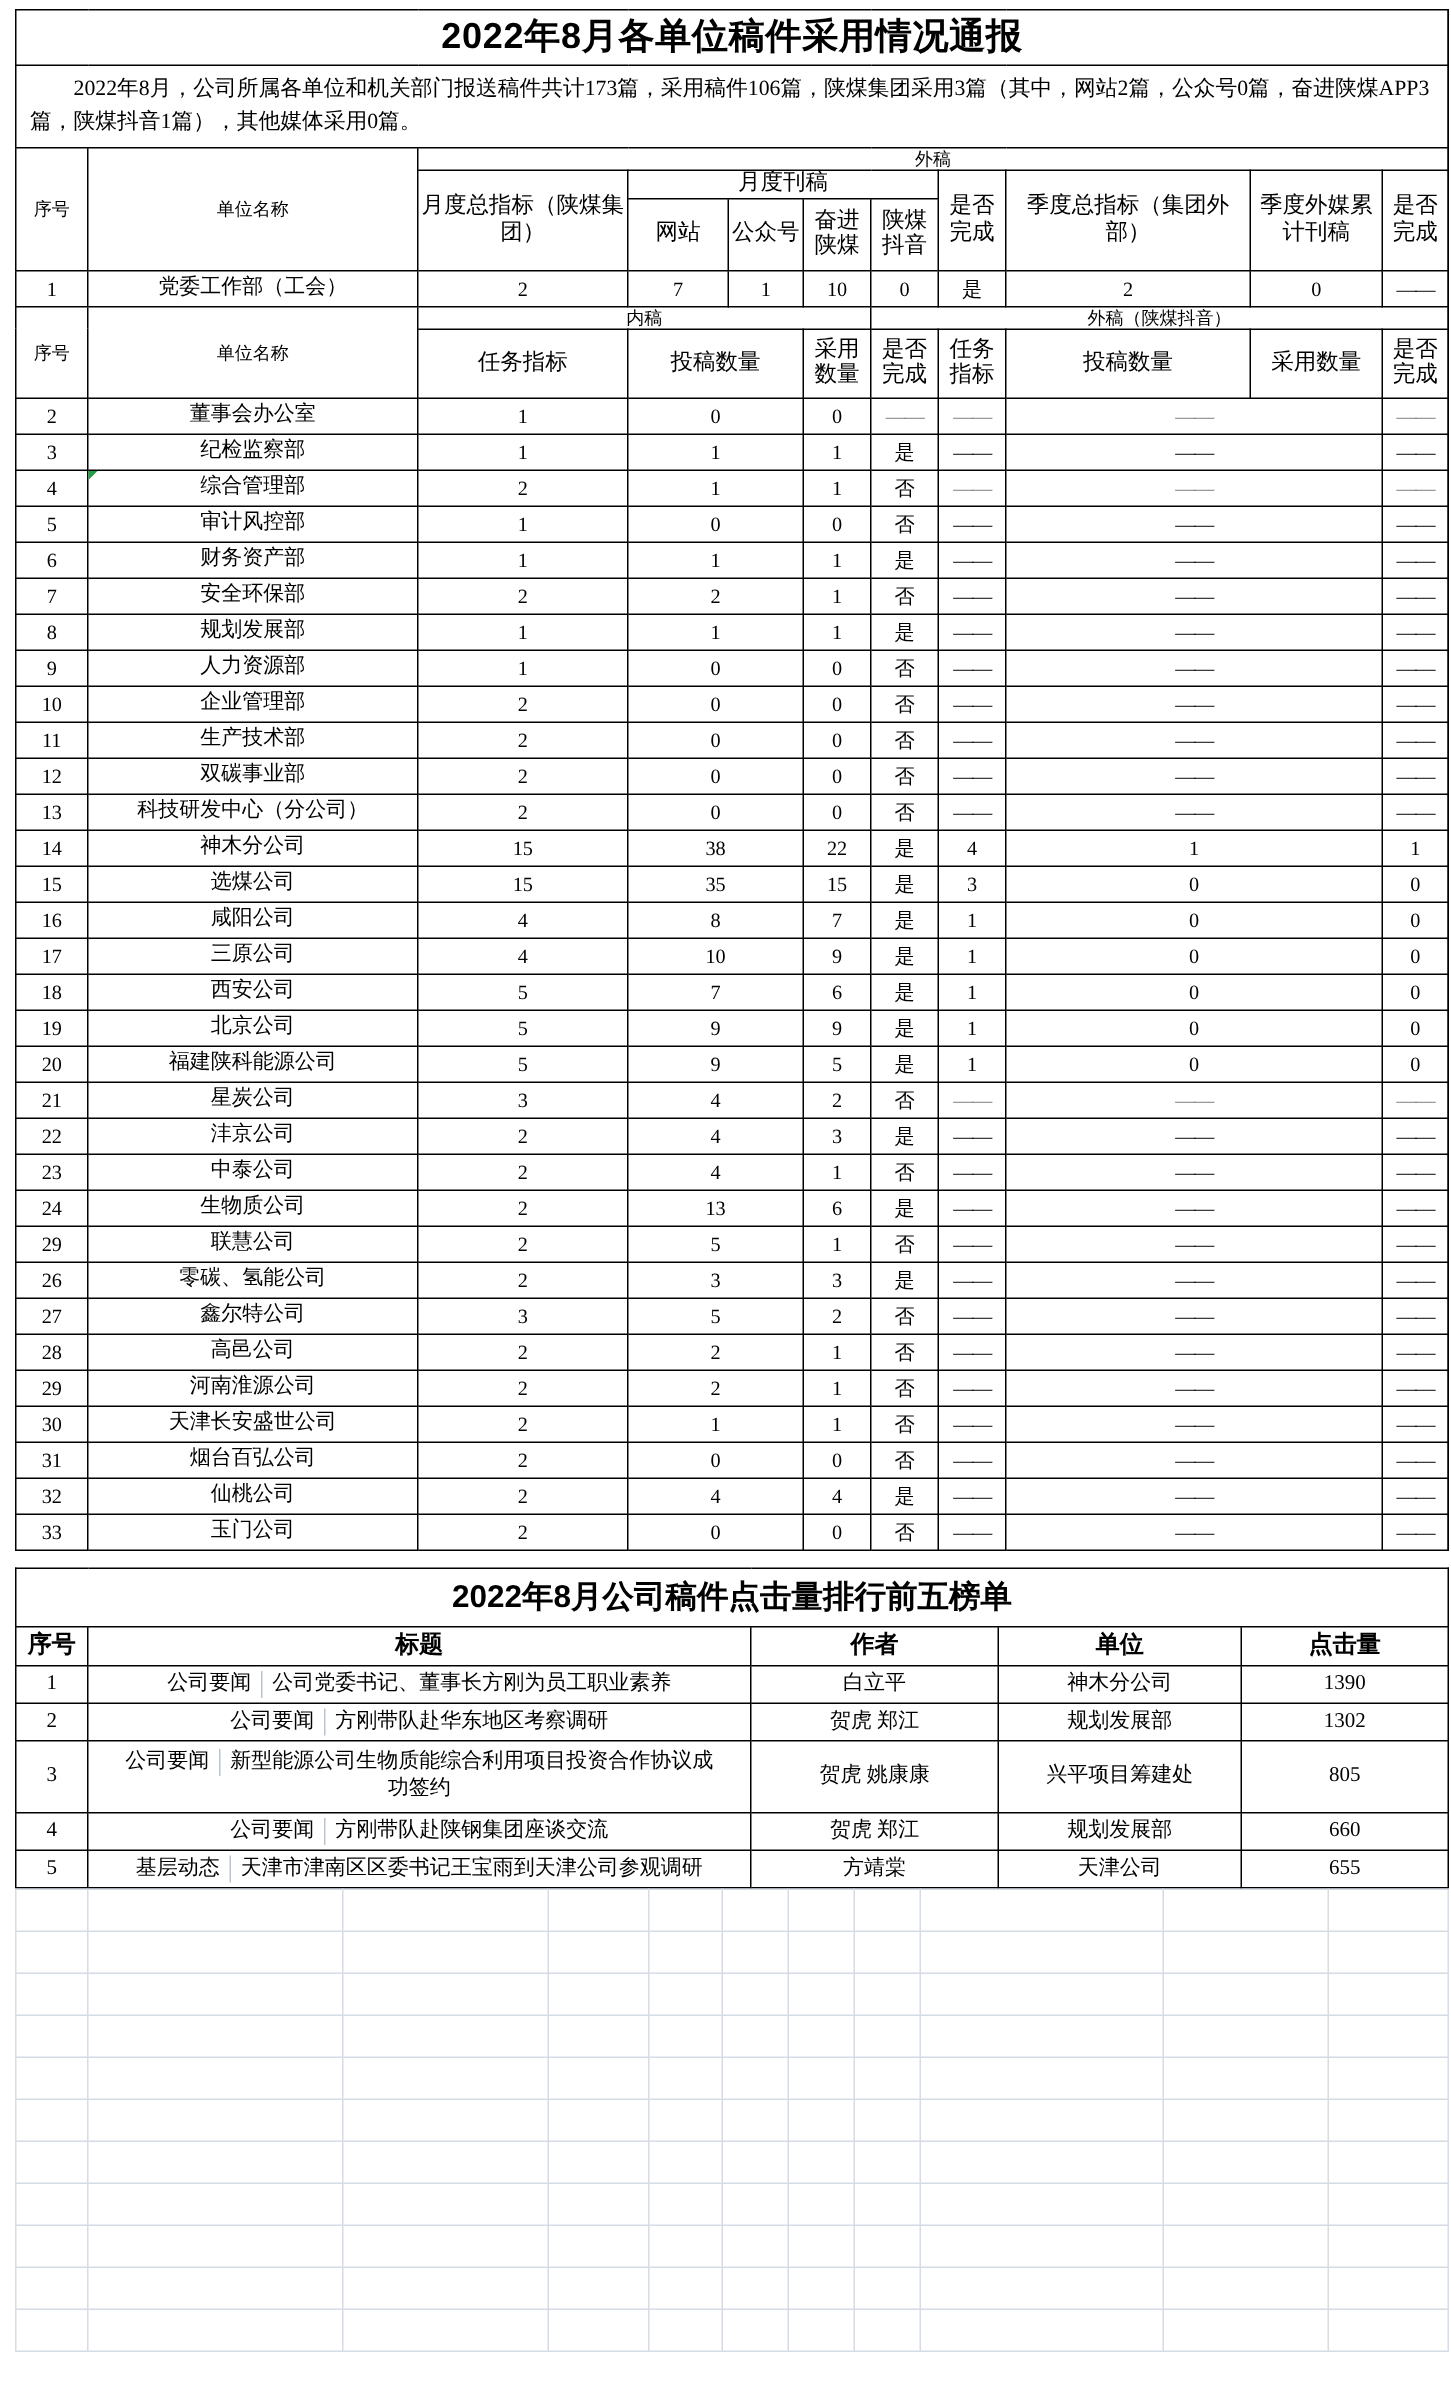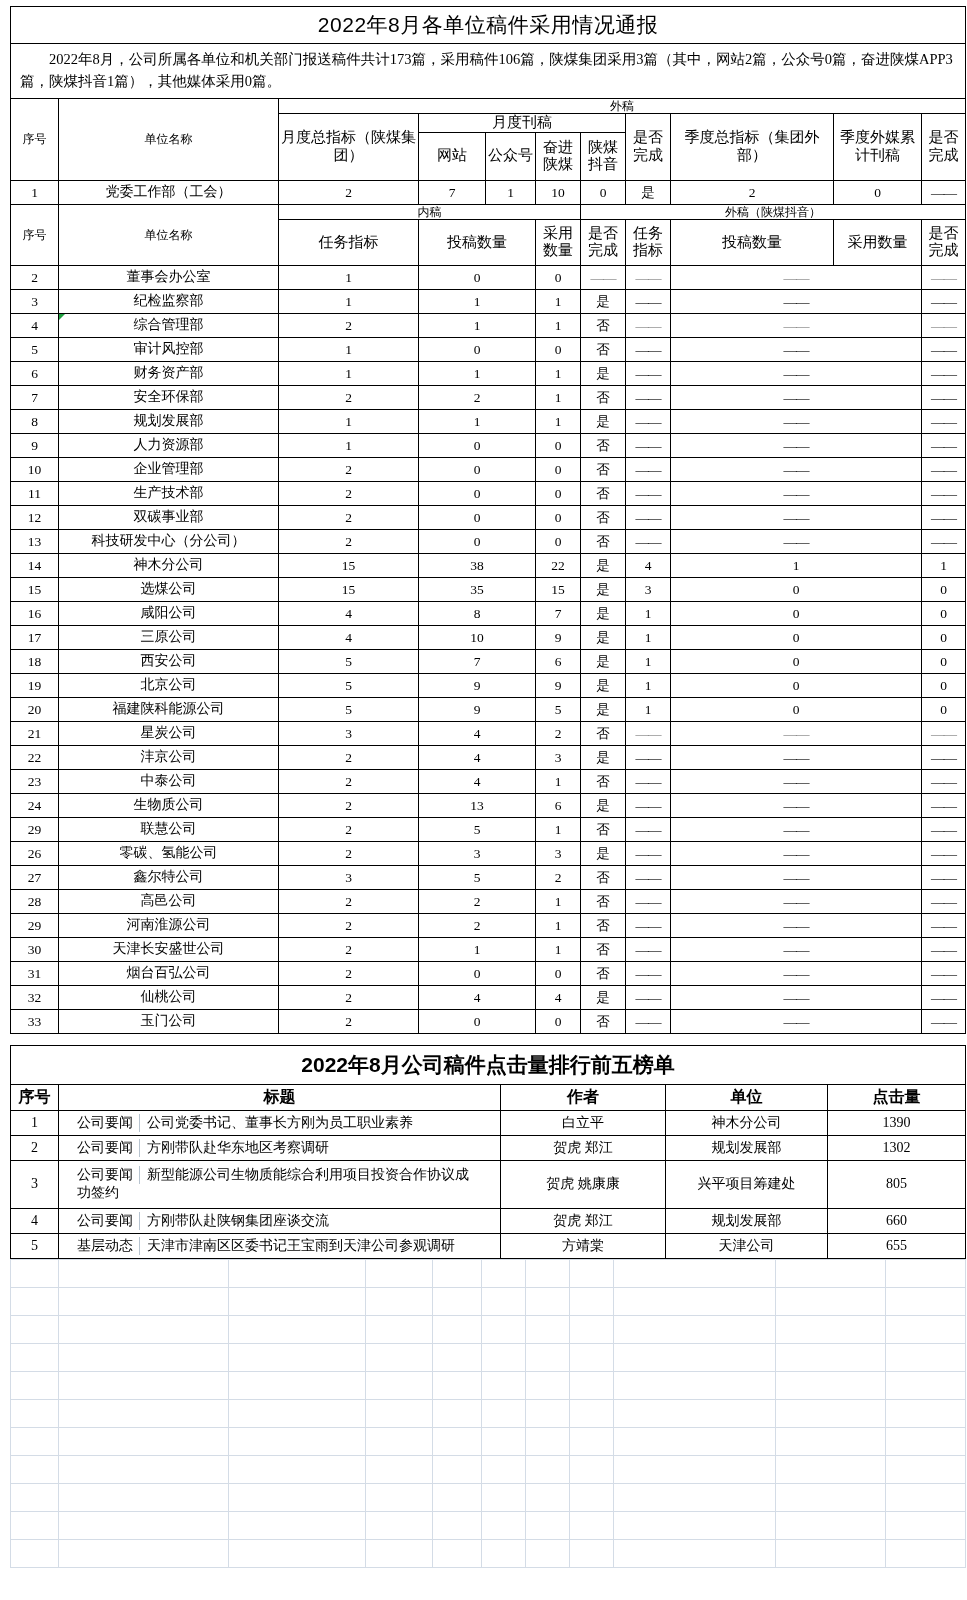--- a/index.html
+++ b/index.html
@@ -26,22 +26,22 @@
     overflow:hidden;
     white-space:nowrap;
   }
   .bd td,.bd th{border:1px solid #000;}
 
   
   .block{border:1.6px solid #000;}
 
   
   .title-cell{
-    font-size:21px;
-    font-weight:normal;
+    font-size:24px;
+    font-weight:bold;
     letter-spacing:0.5px;
     font-family:"Liberation Sans","DejaVu Sans",sans-serif;
     text-align:center;
     height:36px;
   }
   .intro-cell{
     font-size:14.5px;
     text-align:left;
     line-height:1.55;
     padding:4px 9px 5px 9px;
@@ -61,21 +61,21 @@
 
   
   .rank-title{
     font-size:21px;font-weight:bold;
     font-family:"Liberation Sans","DejaVu Sans",sans-serif;
     height:38px;text-align:center;
   }
   .rank-hdr{font-size:16px;font-weight:bold;
     font-family:"Liberation Sans","DejaVu Sans",sans-serif;}
   .rank-title-cell{
-    text-align:left;font-size:14px;white-space:normal;
+    text-align:center;font-size:14px;white-space:normal;
     line-height:1.3;padding:2px 18px;
   }
   .cat{
     display:inline-block;border-right:1px solid #b8c4d0;
     padding-right:6px;margin-right:7px;
   }
   .rank-mid{font-size:14px;}
   
   .grid td{border:1px solid #d4dce6;height:27px;}
   .marker{position:relative;}

